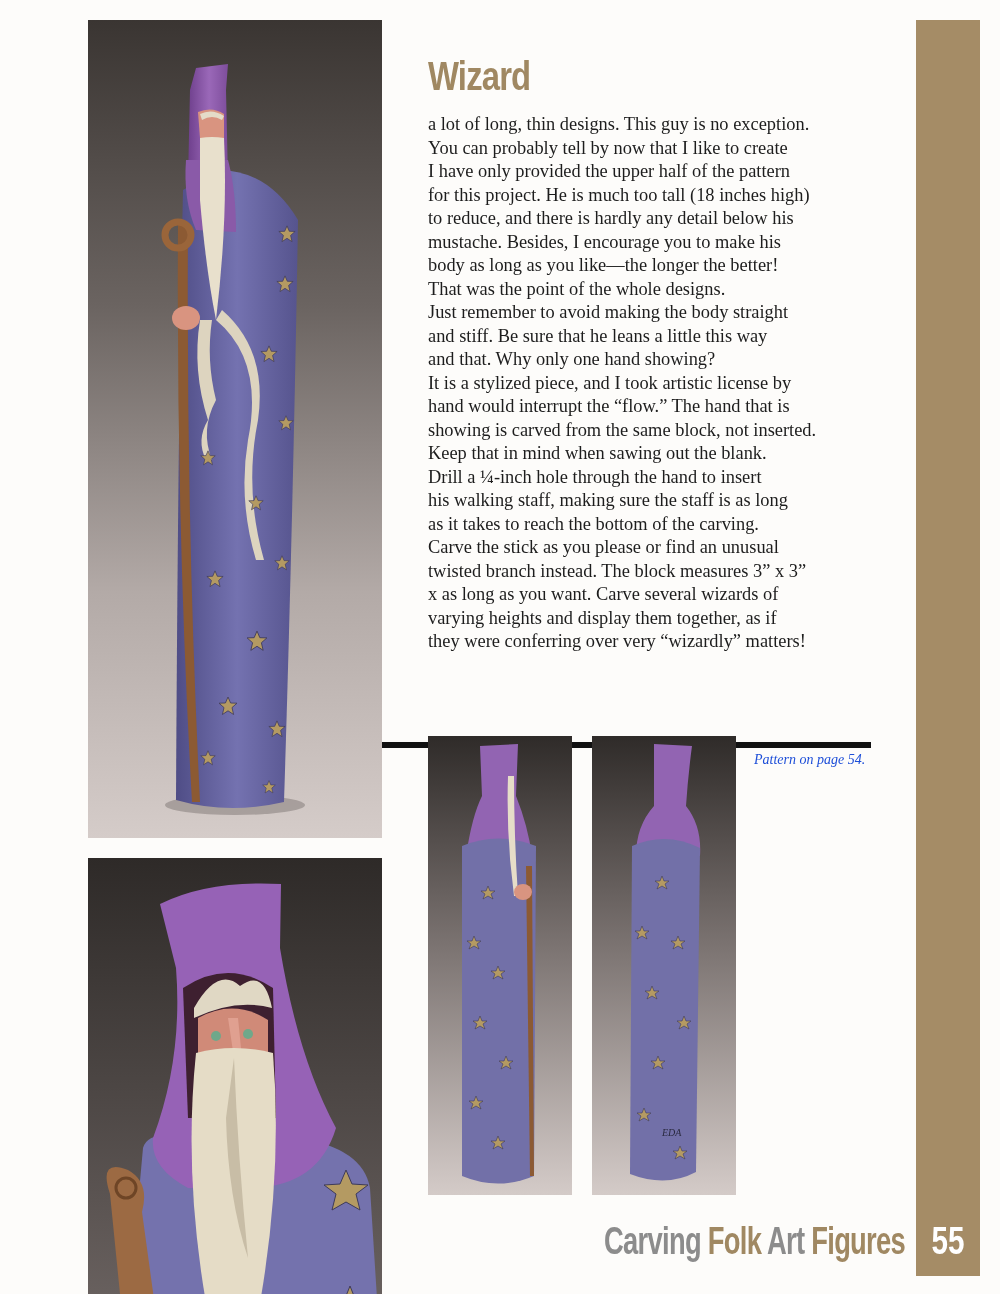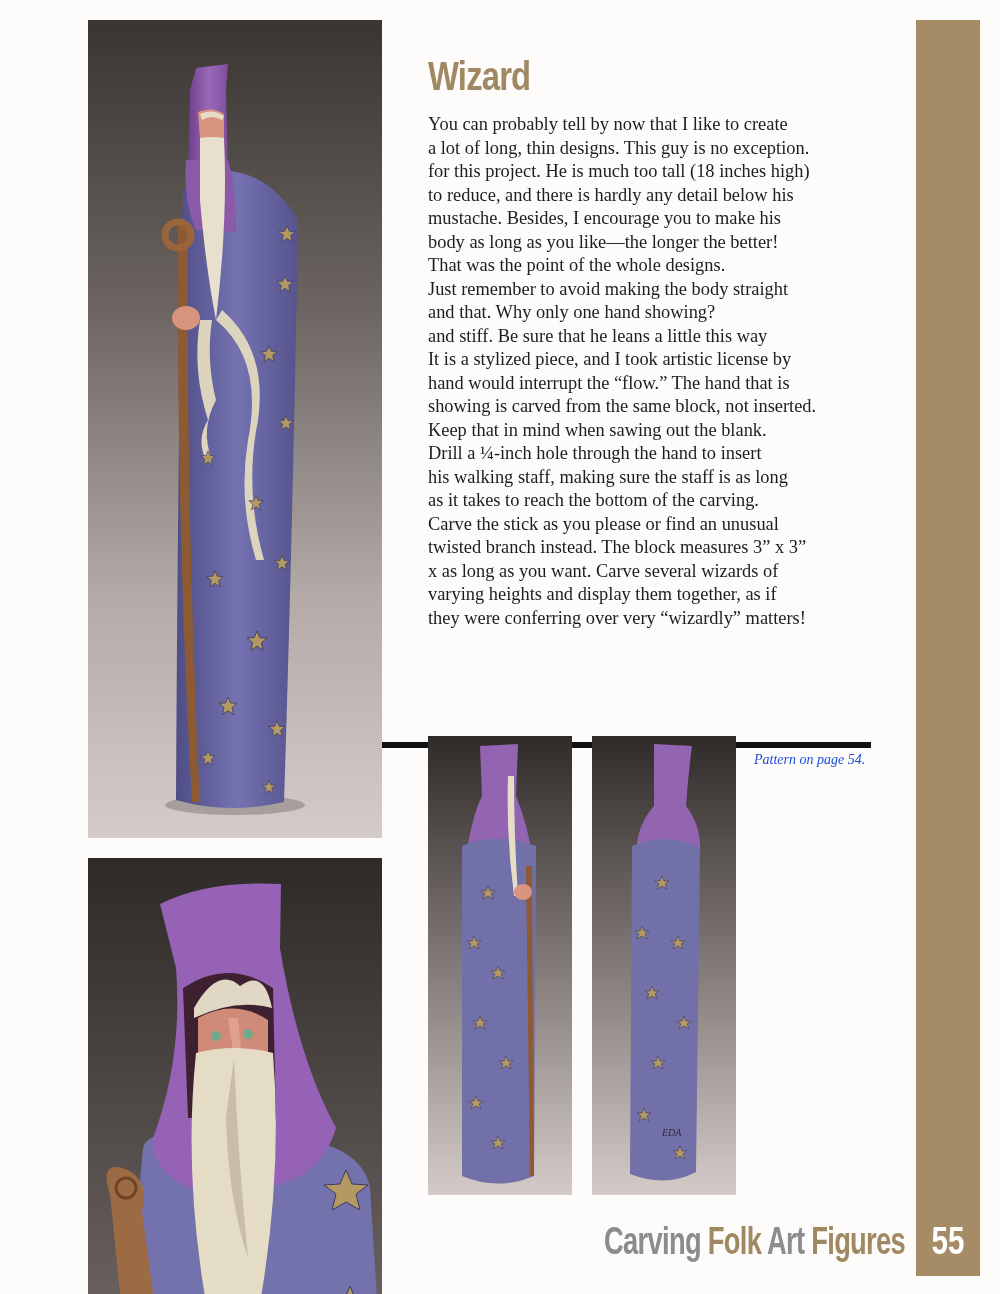--- a/index.html
+++ b/index.html
@@ -165,30 +165,31 @@
   </svg>
 </div>
 
 <div class="rule" id="rule-1"></div>
 <div class="rule" id="rule-2"></div>
 <div class="rule" id="rule-3"></div>
 
 <h1 class="title">Wizard</h1>
 
 <div class="body-text">
+  <span>a lot of long, thin designs. This guy is no exception.</span>
   <span>You can probably tell by now that I like to create</span>
-  <span>a lot of long, thin designs. This guy is no exception.</span>
+  <span>I have only provided the upper half of the pattern</span>
   <span>for this project. He is much too tall (18 inches high)</span>
   <span>to reduce, and there is hardly any detail below his</span>
   <span>mustache. Besides, I encourage you to make his</span>
   <span>body as long as you like—the longer the better!</span>
   <span>That was the point of the whole designs.</span>
   <span>Just remember to avoid making the body straight</span>
+  <span>and stiff. Be sure that he leans a little this way</span>
   <span>and that. Why only one hand showing?</span>
-  <span>and stiff. Be sure that he leans a little this way</span>
   <span>It is a stylized piece, and I took artistic license by</span>
   <span>hand would interrupt the “flow.” The hand that is</span>
   <span>showing is carved from the same block, not inserted.</span>
   <span>Keep that in mind when sawing out the blank.</span>
   <span>Drill a ¼-inch hole through the hand to insert</span>
   <span>his walking staff, making sure the staff is as long</span>
   <span>as it takes to reach the bottom of the carving.</span>
   <span>Carve the stick as you please or find an unusual</span>
   <span>twisted branch instead. The block measures 3” x 3”</span>
   <span>x as long as you want. Carve several wizards of</span>

